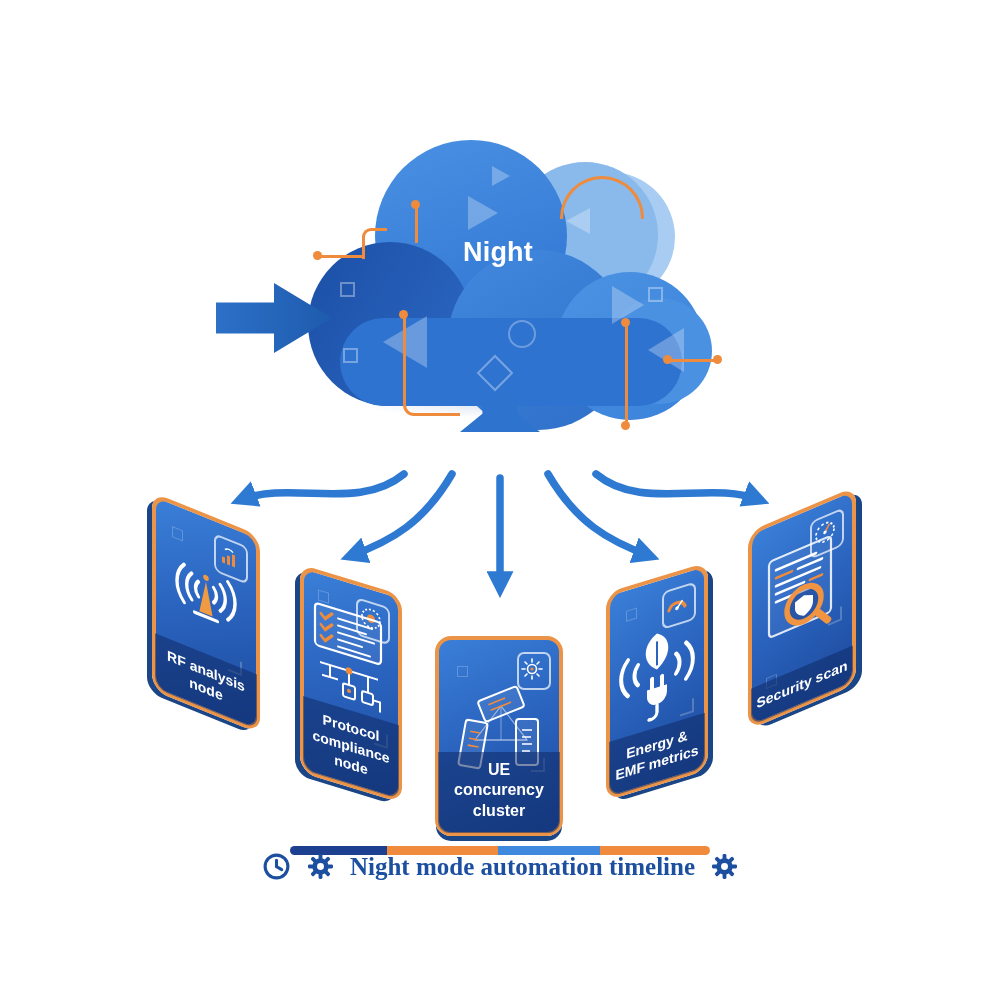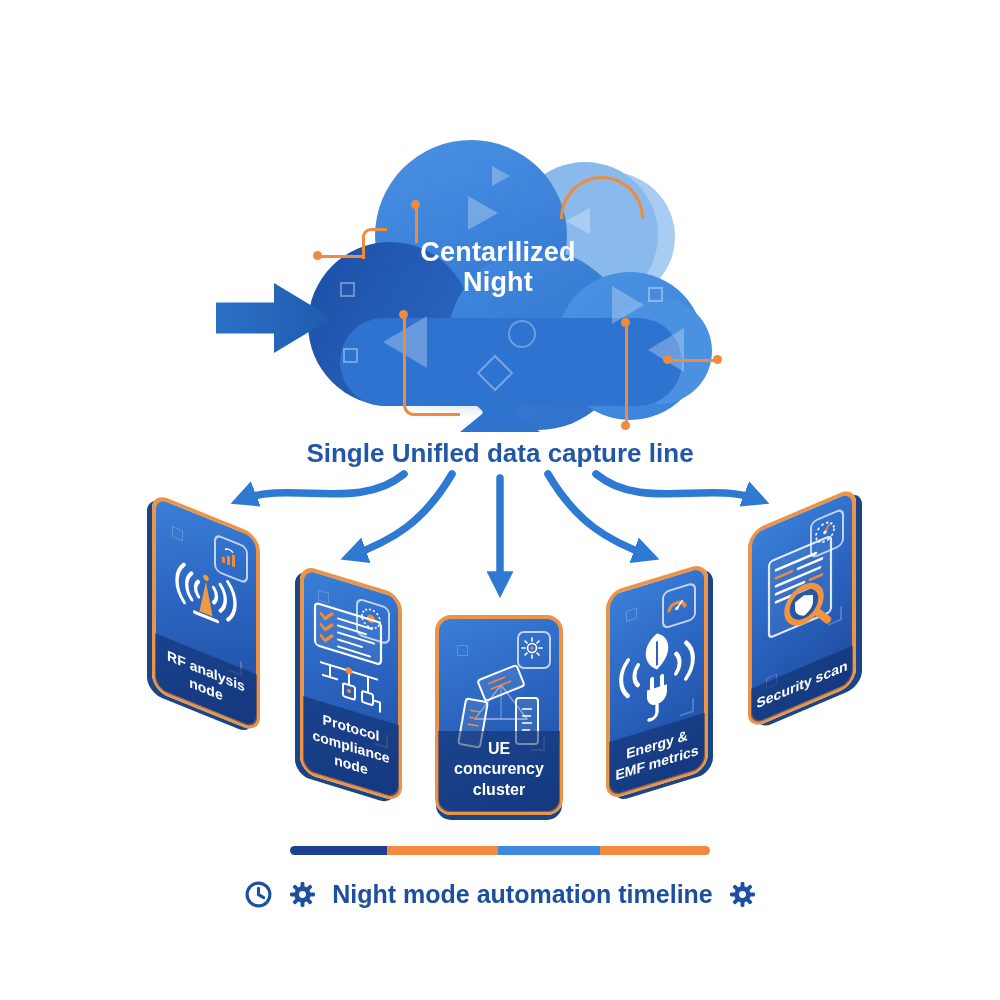--- a/index.html
+++ b/index.html
@@ -54,30 +54,30 @@
     background:rgba(14,42,102,.55);color:#fff;font-weight:bold;text-align:center;
     font-size:14px;line-height:1.3;padding:8px 3px 11px;border-radius:0 0 12px 12px;}
   .badge{position:absolute;top:12px;right:8px;width:30px;height:34px;
     border:2px solid rgba(255,255,255,.7);border-radius:7px;}
   .cicon{position:absolute;left:50%;transform:translateX(-50%);}
   .deco-sq{position:absolute;width:9px;height:9px;border:1.5px solid rgba(255,255,255,.22);}
   .deco-l{position:absolute;width:12px;height:12px;border-right:2px solid rgba(255,255,255,.22);
     border-bottom:2px solid rgba(255,255,255,.22);}
   .card1{left:152px;top:492px;width:100px;height:190px;transform:skewY(22deg);box-shadow:-6px 5px 0 -1px #1a4586;}
   .card2{left:300px;top:564px;width:94px;height:200px;transform:skewY(17deg);box-shadow:-6px 5px 0 -1px #1a4586;}
-  .card3{left:435px;top:615px;width:120px;height:192px;box-shadow:0 6px 0 -1px #1a4586;}
+  .card3{left:435px;top:636px;width:120px;height:192px;box-shadow:0 6px 0 -1px #1a4586;}
   .card4{left:606px;top:593px;width:94px;height:200px;transform:skewY(-17deg);box-shadow:6px 5px 0 -1px #1a4586;}
   .card5{left:748px;top:532px;width:100px;height:190px;transform:skewY(-23deg);box-shadow:7px 5px 0 -1px #1a4586;}
   .card3 .band{font-size:16px;}
 
   
   .tl-bar{left:290px;top:846px;width:420px;height:9px;border-radius:5px;overflow:hidden;display:flex;}
   .tl-bar div{height:100%;}
-  .tl-caption{left:0;top:880px;width:1000px;display:flex;justify-content:center;
-    align-items:center;gap:16px;}
+  .tl-caption{left:0;top:852px;width:1000px;display:flex;justify-content:center;
+    align-items:center;gap:16px;font-family:Liberation Serif, serif;}
   .tl-caption span{font-size:25px;font-weight:bold;color:#1d4fa0;}
   svg{display:block;}
 </style>
 </head>
 <body>
 
 <div class="stage">
 
   <div class="abs cloud-shadow"></div>
   <div>
@@ -111,29 +111,27 @@
     <div class="dot" style="left:399px;top:310px;"></div>
     <div class="tr" style="left:668px;top:359px;width:50px;border-top-width:3px;"></div>
     <div class="dot" style="left:663px;top:355px;"></div>
     <div class="dot" style="left:713px;top:355px;"></div>
     <div class="tr" style="left:625px;top:323px;height:100px;border-left-width:3px;"></div>
     <div class="dot" style="left:621px;top:318px;"></div>
     <div class="dot" style="left:621px;top:421px;"></div>
     <div class="tr" style="left:560px;top:176px;width:78px;height:40px;border-width:3px 3px 0 3px;border-radius:78px 78px 0 0;"></div>
 
     <div class="abs cloud-title">
-      <div>Centarllized</div>
       <div>Night</div>
     </div>
   </div>
 
   <div class="abs inflow"></div>
   <div class="abs funnel"></div>
 
-  <div class="abs capture-label">Single Unifled data capture line</div>
 
   <svg class="abs" style="left:0;top:0;" width="1000" height="1000" viewBox="0 0 1000 1000">
     <defs>
       <marker id="ah" viewBox="0 0 8 8" refX="5" refY="4" markerWidth="3.6" markerHeight="3.6" orient="auto">
         <path d="M0,0 L8,4 L0,8 Z" fill="#2e7ad2"></path>
       </marker>
     </defs>
     <g stroke="#2e7ad2" stroke-width="7.5" fill="none" stroke-linecap="round">
       <path d="M 404,474 C 358,512 292,480 240,500" marker-end="url(#ah)"></path>
       <path d="M 452,474 C 424,522 392,541 350,556" marker-end="url(#ah)"></path>

